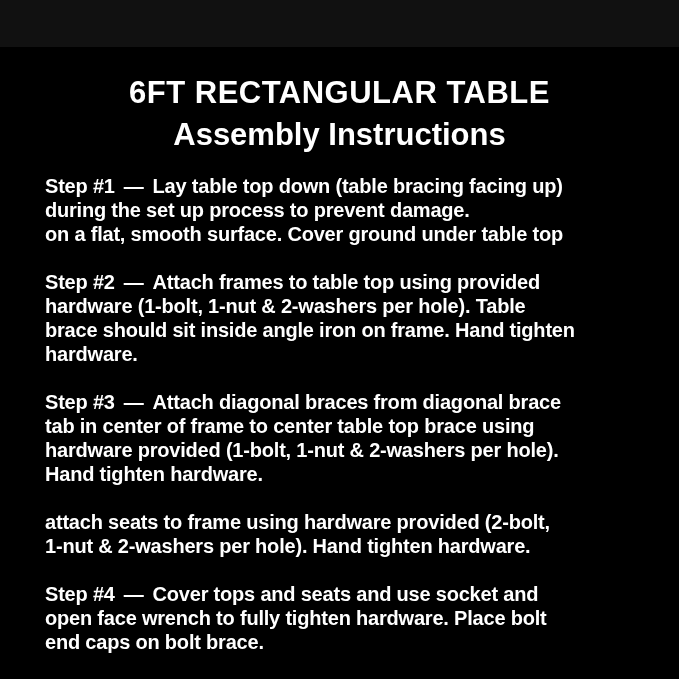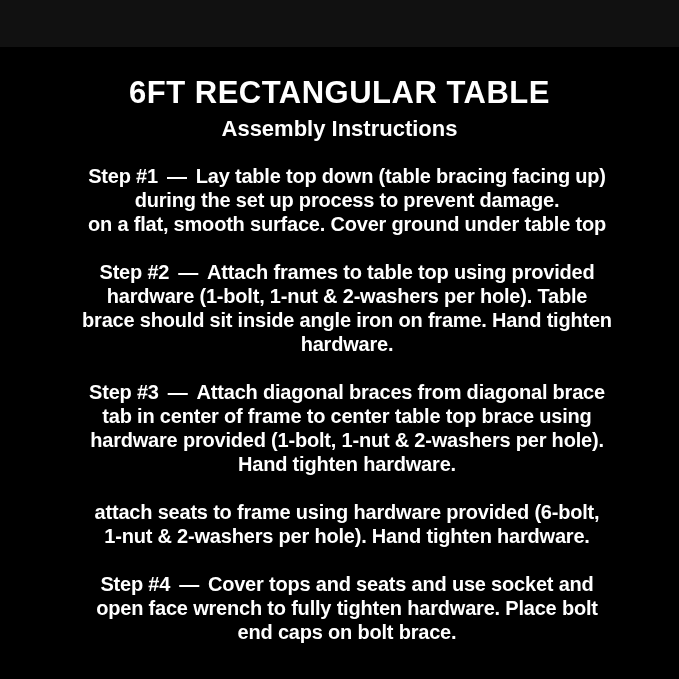--- a/index.html
+++ b/index.html
@@ -23,37 +23,37 @@
     margin-top: 47px;
   }
   .poster-header { text-align: center; }
   .title {
     font-size: 31px;
     line-height: 1.2;
     letter-spacing: 0.5px;
     font-weight: 700;
   }
   .subtitle {
-    font-size: 22px;
+    font-size: 31px;
     line-height: 1.2;
     margin-top: 5px;
     font-weight: 700;
   }
   .steps {
     margin-top: 21px;
     padding-left: 45px;
     padding-right: 30px;
   }
   .step {
     margin-bottom: 24px;
     font-size: 20px;
     line-height: 24px;
     letter-spacing: -0.2px;
   }
-  .step .line { display: block; white-space: nowrap; text-align: center; }
+  .step .line { display: block; white-space: nowrap; }
   .step .dash {
     display: inline-block;
     margin: 0 9px;
   }
 </style>
 </head>
 <body>
 
 <div class="poster">
   <header class="poster-header">
@@ -77,21 +77,21 @@
     </p>
 
     <p class="step">
       <span class="line"><span>Step #3</span><span class="dash">—</span><span>Attach diagonal braces from diagonal brace</span></span>
       <span class="line">tab in center of frame to center table top brace using</span>
       <span class="line">hardware provided (1-bolt, 1-nut &amp; 2-washers per hole).</span>
       <span class="line">Hand tighten hardware.</span>
     </p>
 
     <p class="step">
-      <span class="line">attach seats to frame using hardware provided (6-bolt,</span>
+      <span class="line">attach seats to frame using hardware provided (2-bolt,</span>
       <span class="line">1-nut &amp; 2-washers per hole). Hand tighten hardware.</span>
     </p>
 
     <p class="step">
       <span class="line"><span>Step #4</span><span class="dash">—</span><span>Cover tops and seats and use socket and</span></span>
       <span class="line">open face wrench to fully tighten hardware. Place bolt</span>
       <span class="line">end caps on bolt brace.</span>
     </p>
 
   </section>

